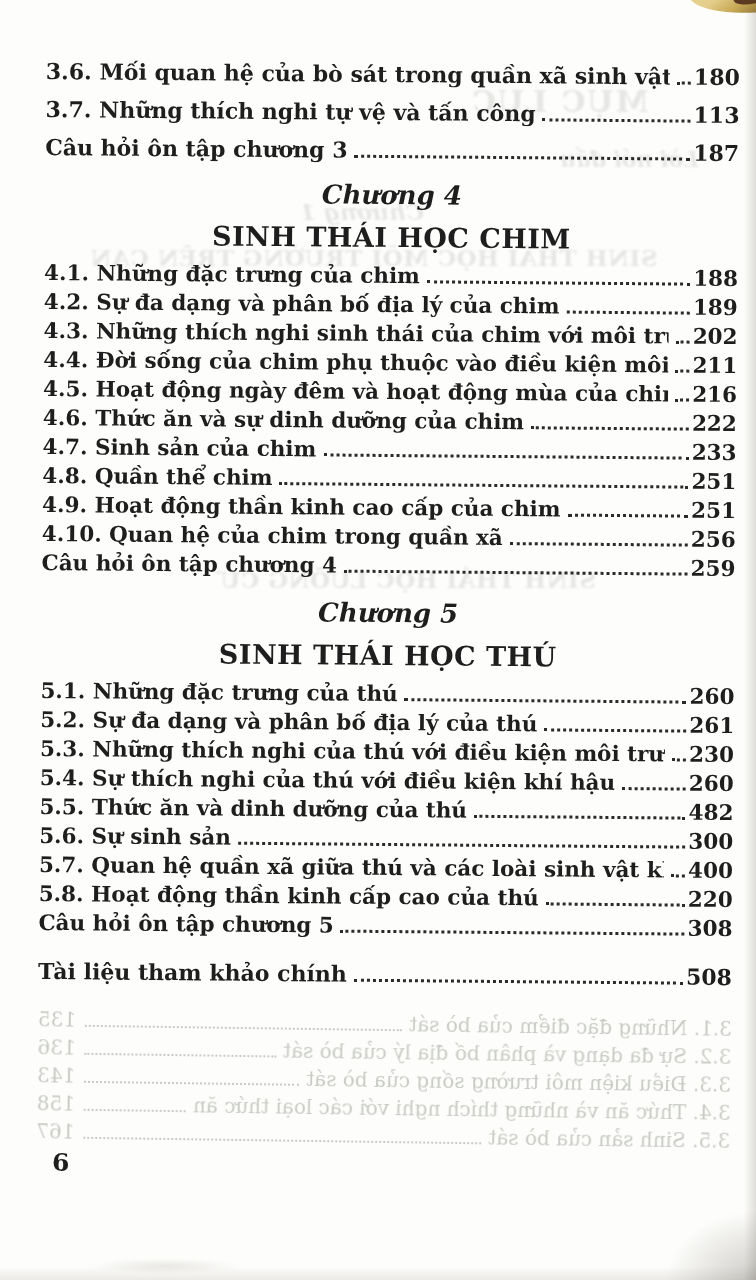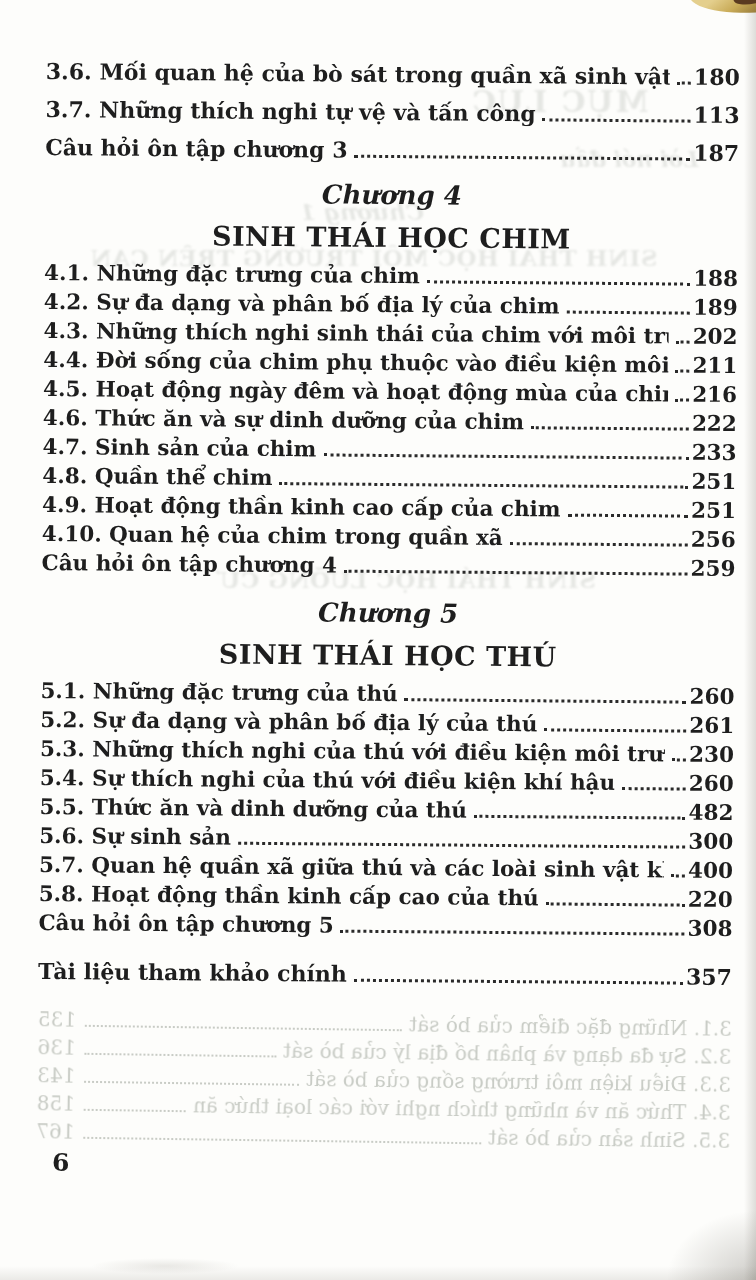--- a/index.html
+++ b/index.html
@@ -193,21 +193,21 @@
     <div class="row">
       <span class="lbl">Câu hỏi ôn tập chương 5</span>
       <span class="leader"></span>
       <span class="pg">308</span>
     </div>
   </div>
 
   <div class="row closing">
     <span class="lbl">Tài liệu tham khảo chính</span>
     <span class="leader"></span>
-    <span class="pg">357</span>
+    <span class="pg">508</span>
   </div>
 
   <div class="bleed-block">
     <div class="row">
       <span class="lbl">3.1. Những đặc điểm của bò sát</span>
       <span class="leader"></span>
       <span class="pg">135</span>
     </div>
     <div class="row">
       <span class="lbl">3.2. Sự đa dạng và phân bố địa lý của bò sát</span>

